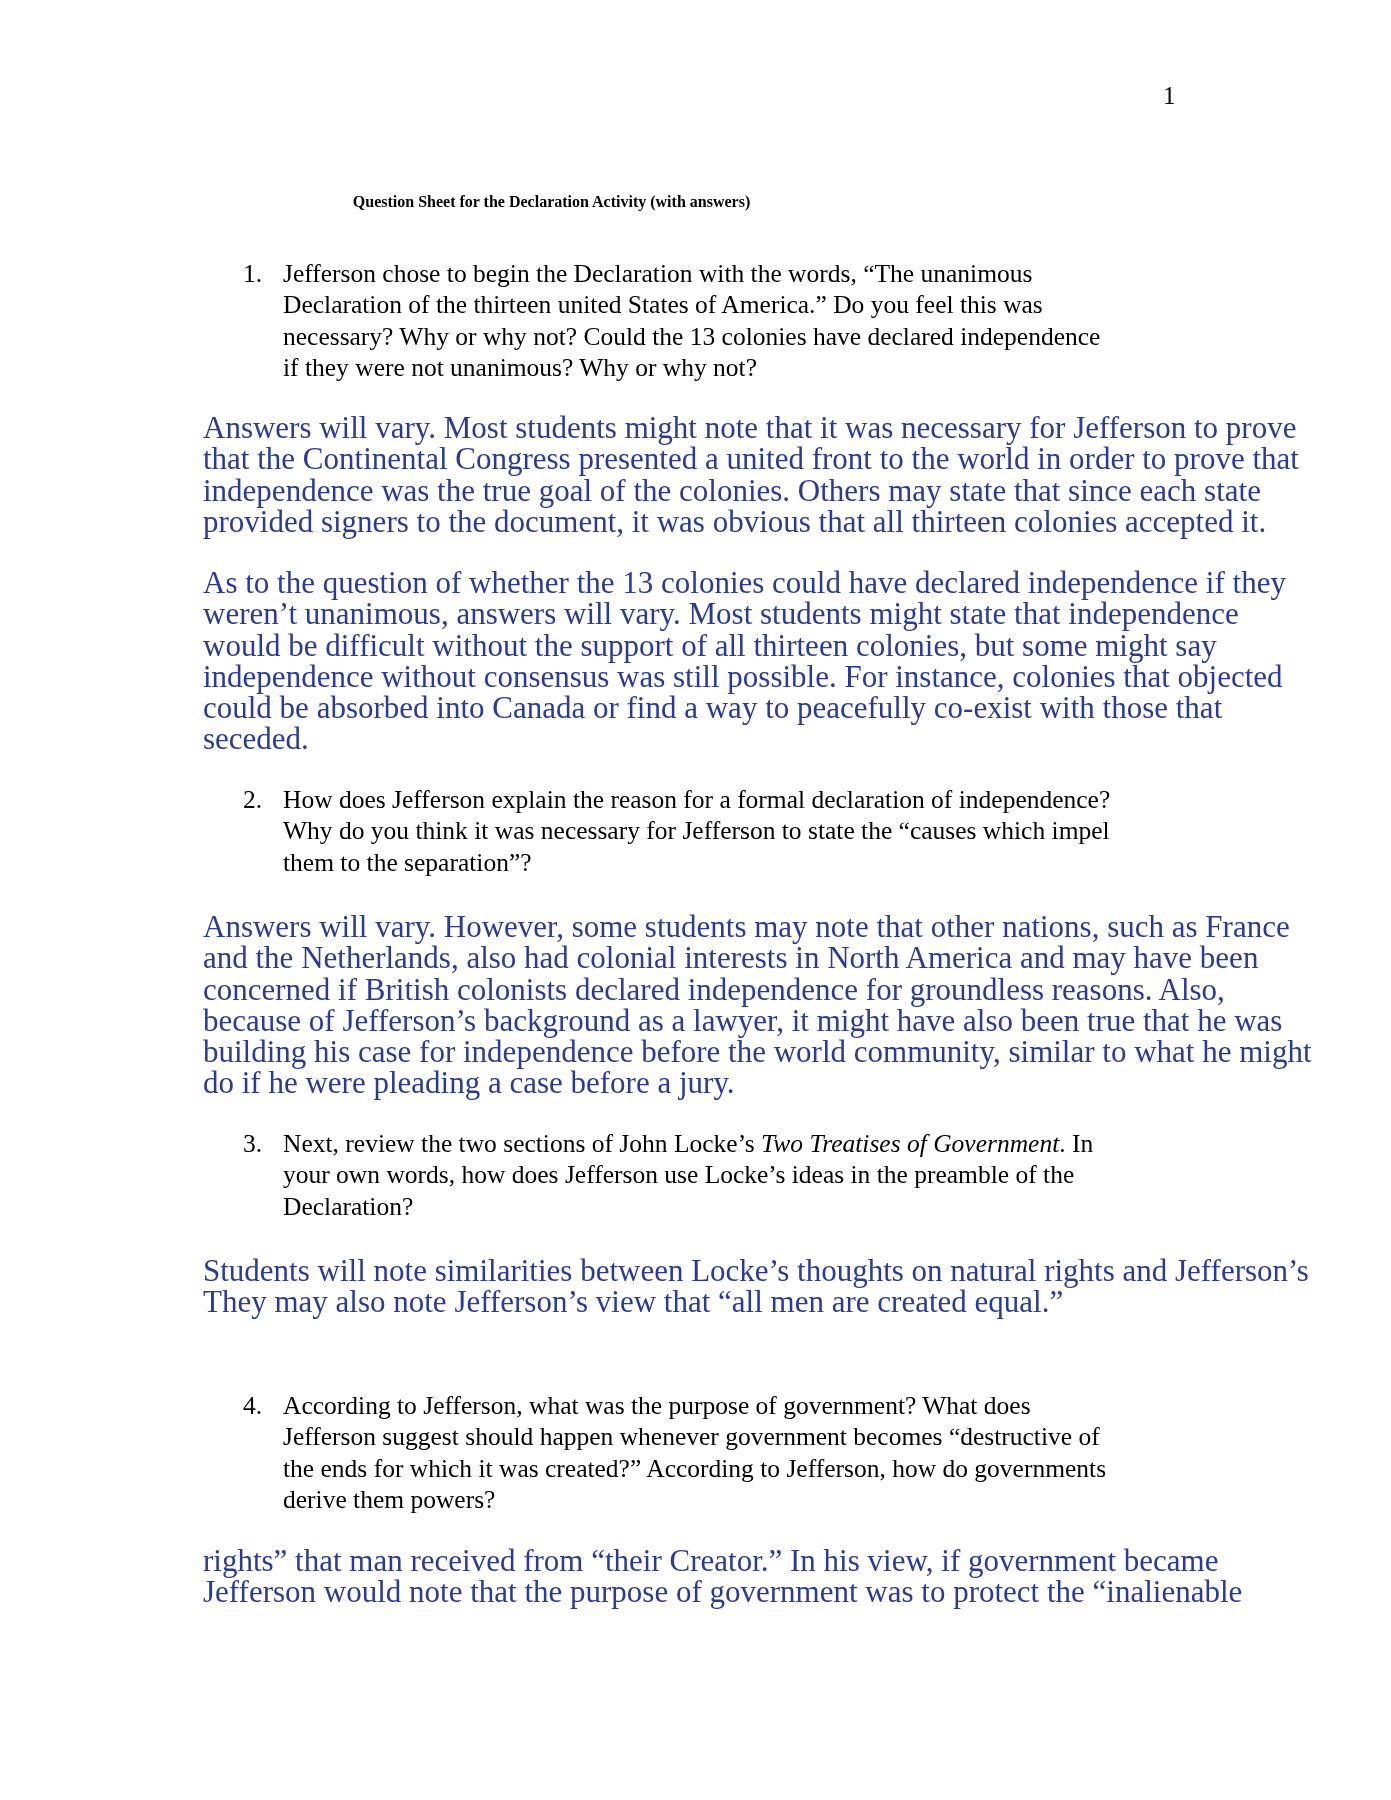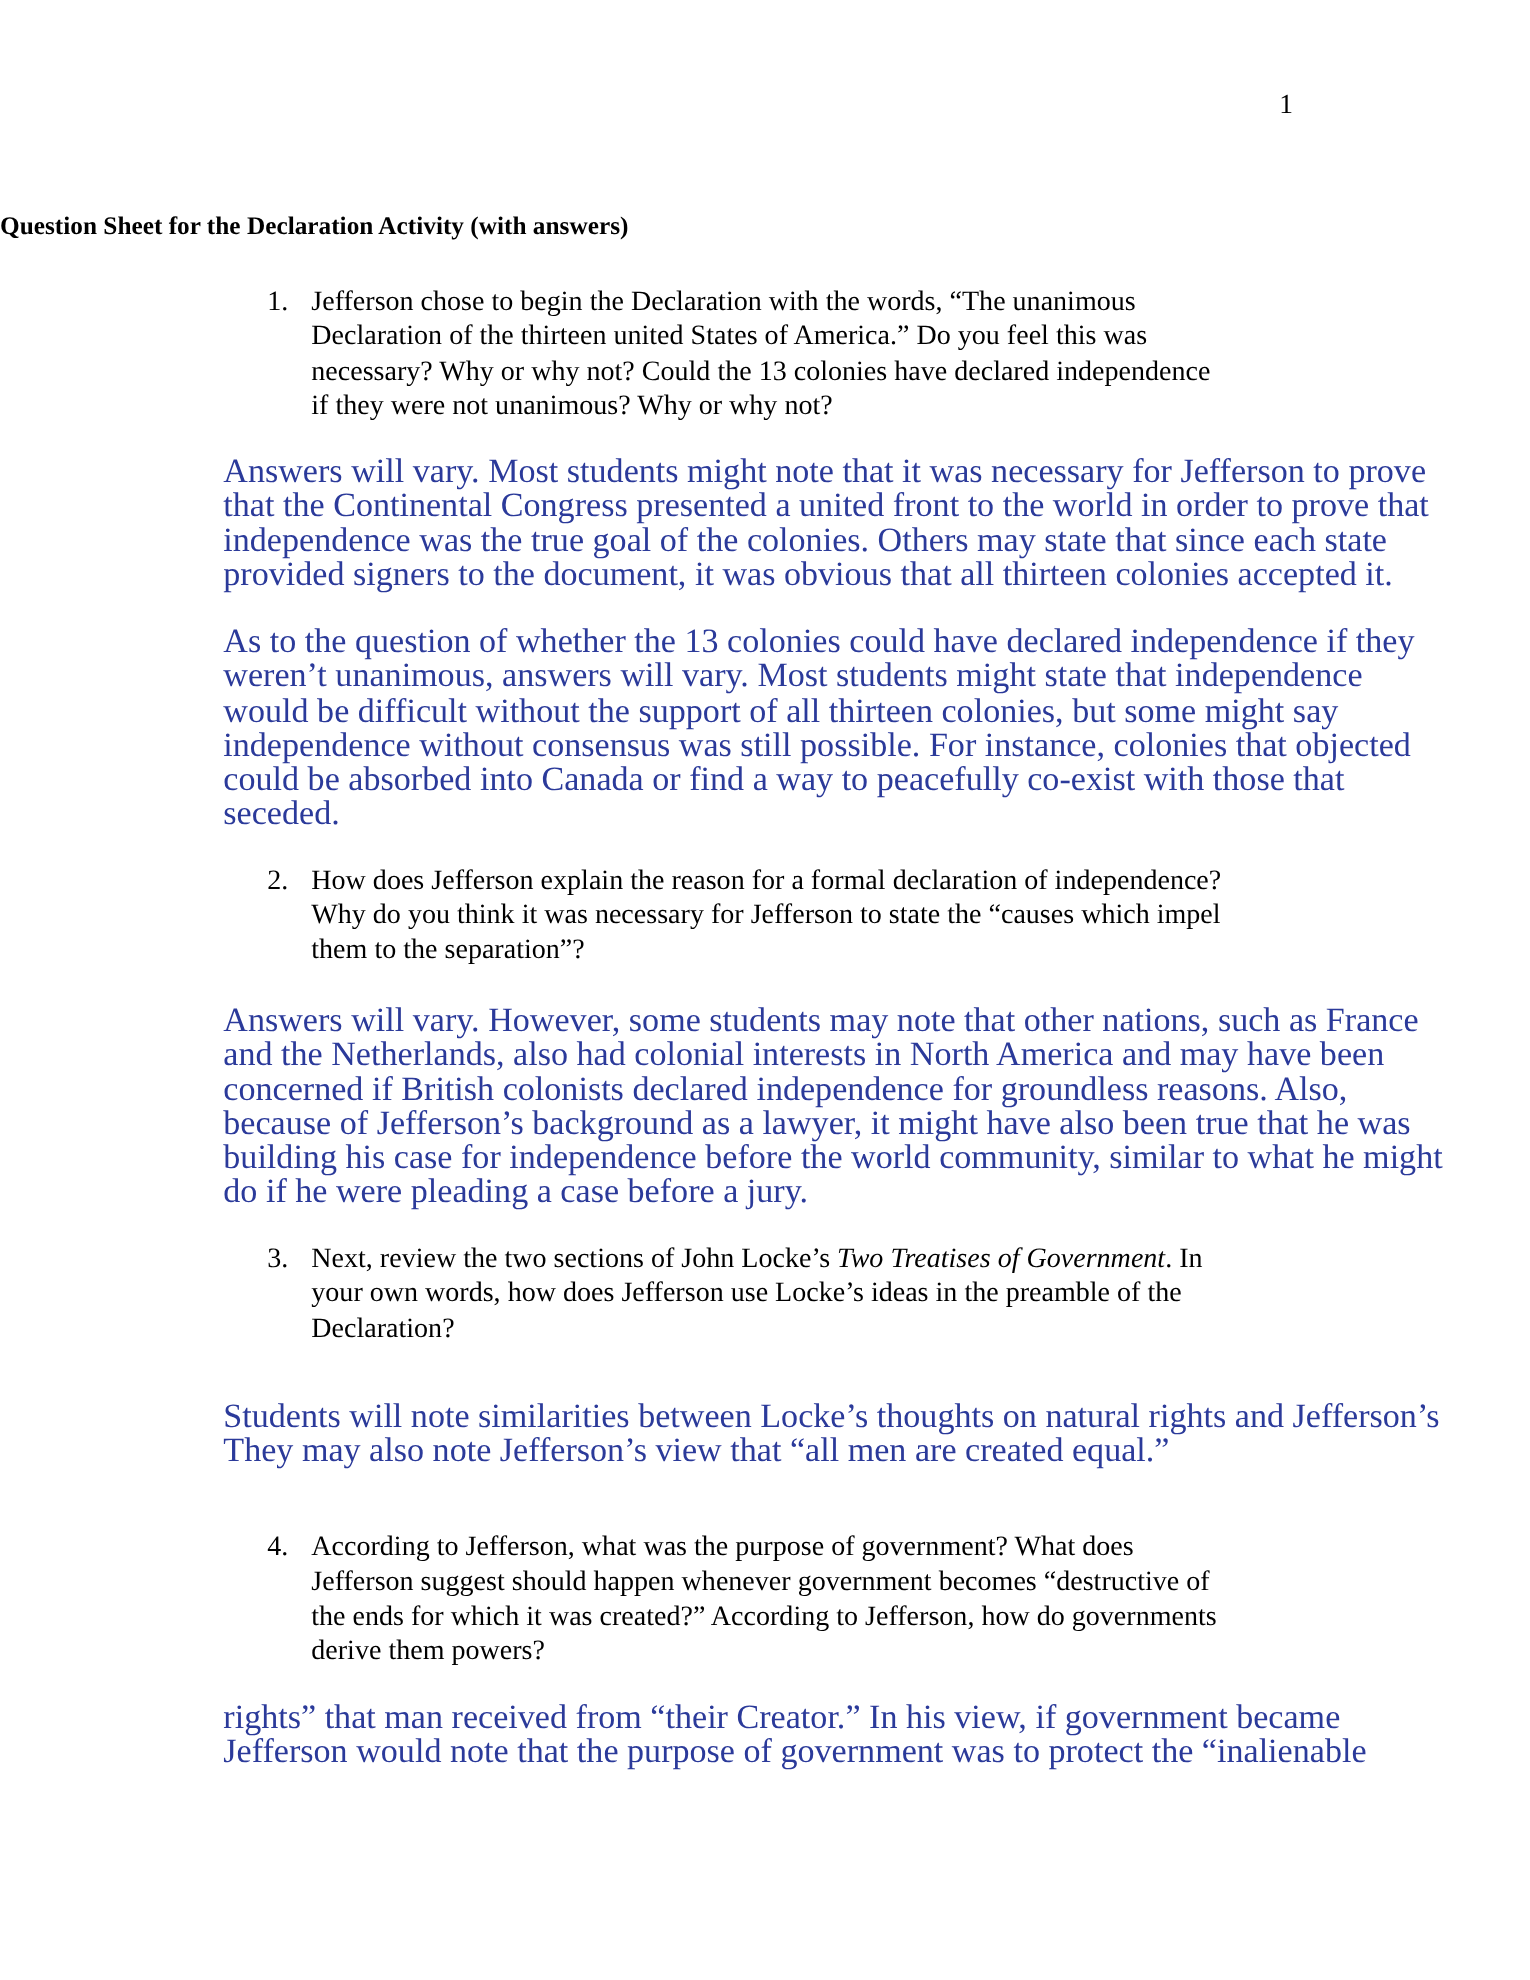--- a/index.html
+++ b/index.html
@@ -1,20 +1,20 @@
 <!DOCTYPE html>
 <html><head>
 <meta charset="utf-8">
 <style>
   html, body { margin: 0; padding: 0; background: #ffffff; }
   body { width: 1391px; height: 1800px; position: relative; overflow: hidden;
          font-family: "Liberation Serif", "DejaVu Serif", serif; color: #000; }
   .page-number { position: absolute; top: 82px; left: 1163px; font-size: 25px; }
-  .title { position: absolute; top: 193px; left: 0; width: 1103px; text-align: left;
-           font-weight: bold; font-size: 23px; }
+  .title { position: absolute; top: 193px; left: 0; width: 1103px; text-align: center;
+           font-weight: bold; font-size: 16px; }
   .q { position: absolute; left: 283px; width: 900px; font-size: 25.5px; line-height: 31.3px; }
   .q .num { position: absolute; left: -40px; top: 0; }
   .a { position: absolute; left: 203px; width: 985px; font-size: 31px; line-height: 31.3px; color: #2b3a9a; }
   .line { display: block; white-space: nowrap; }
 </style>
 </head>
 <body>
 
 <div class="page-number">1</div>
 <div class="title">Question Sheet for the Declaration Activity (with answers)</div>
@@ -55,21 +55,21 @@
   <span class="line">building his case for independence before the world community, similar to what he might</span>
   <span class="line">do if he were pleading a case before a jury.</span>
 </div>
 
 <div class="q" style="top:1128px;">
   <span class="num">3.</span>
   <span class="line"><span>Next, review the two sections of John Locke’s </span><i>Two Treatises of Government</i><span>.  In</span></span>
   <span class="line">your own words, how does Jefferson use Locke’s ideas in the preamble of the</span>
   <span class="line">Declaration?</span>
 </div>
-<div class="a" style="top: 1255px; color: rgb(43, 58, 154); margin-top: 16px;">
+<div class="a" style="top: 1255px; color: rgb(43, 58, 154);">
   <span class="line">Students will note similarities between Locke’s thoughts on natural rights and Jefferson’s</span>
   <span class="line">They may also note Jefferson’s view that “all men are created equal.”</span>
 </div>
 
 <div class="q" style="top:1390px;">
   <span class="num">4.</span>
   <span class="line">According to Jefferson, what was the purpose of government?  What does</span>
   <span class="line">Jefferson suggest should happen whenever government becomes “destructive of</span>
   <span class="line">the ends for which it was created?”  According to Jefferson, how do governments</span>
   <span class="line">derive them powers?</span>

